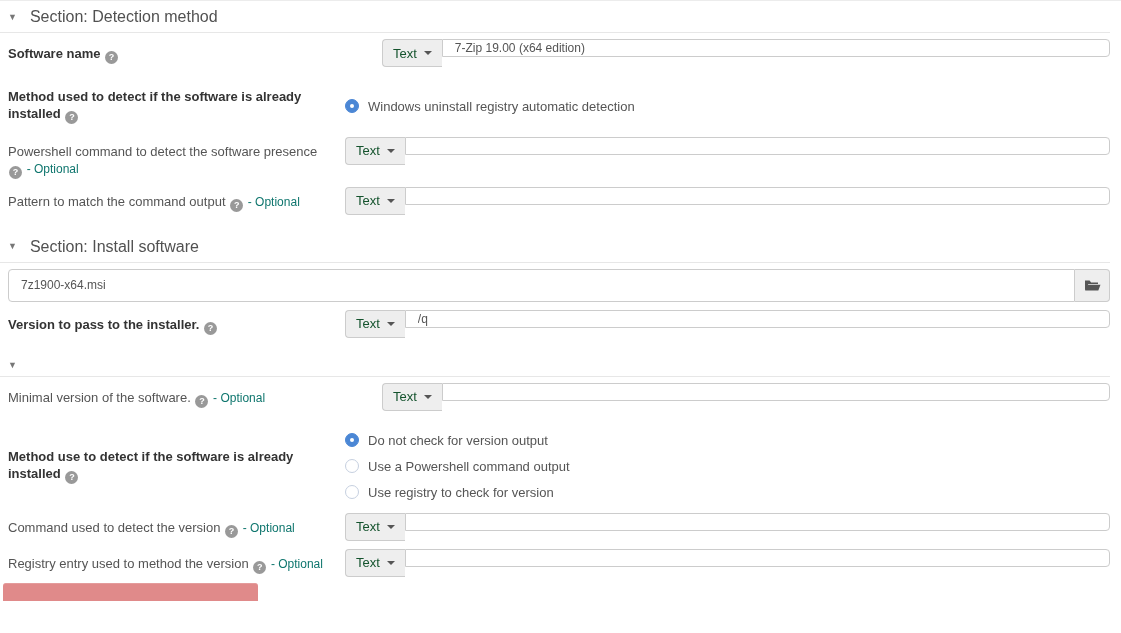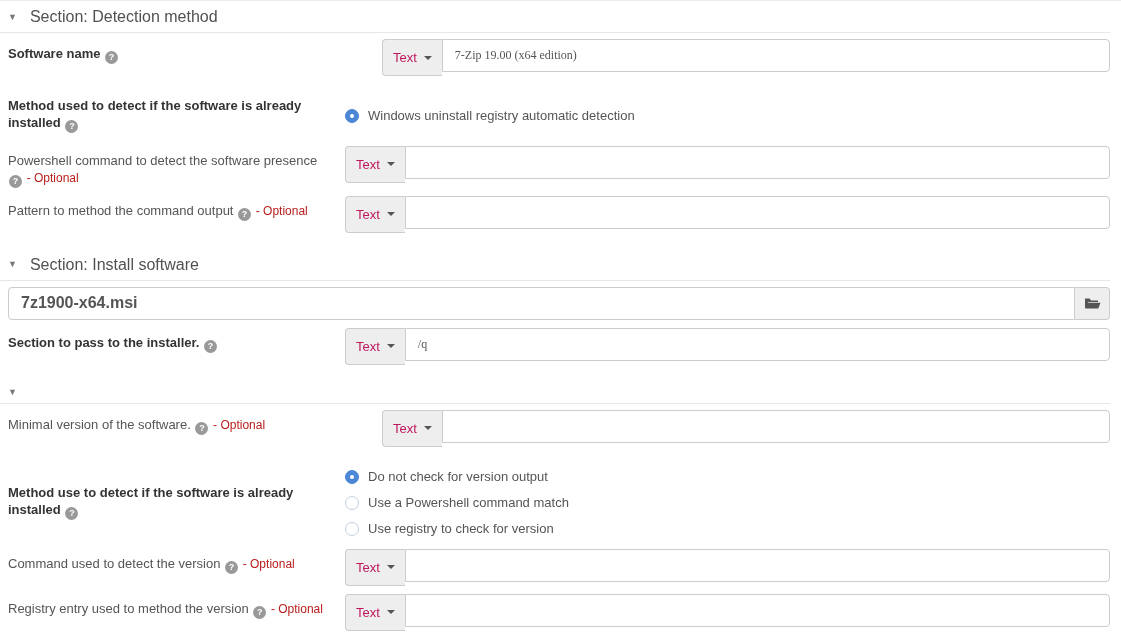--- a/index.html
+++ b/index.html
@@ -32,59 +32,59 @@
 
   
   .form-row{display:flex;margin:8px 11px 0 0;padding-left:8px;}
   .form-row.first{margin-top:6px;gap:37px;}
   .form-row.radio-row{margin-top:22px;margin-bottom:13px;align-items:center;}
   .label-col{
     flex:0 0 322px;margin-right:15px;line-height:1.3;color:#555;padding-top:7px;
   }
   .radio-row .label-col{padding-top:0;}
   .label-col.bold{font-weight:bold;color:#333;}
-  .optional-suffix{color:#b91c1c;font-size:12px;font-weight:normal;}
+  .optional-suffix{color:#0f766e;font-size:12px;font-weight:normal;}
   .help-icon{
     display:inline-block;width:13px;height:13px;border-radius:50%;
     background:var(--help-bg);color:#fff;font-size:9px;font-weight:bold;
     text-align:center;line-height:13px;vertical-align:-2px;margin:0 1px;
     cursor:pointer;
   }
 
   .control-col{flex:1;display:flex;min-width:0;}
   .input-group{display:flex;width:100%;}
   .type-selector{
-    display:flex;align-items:center;gap:7px;height:37px;padding:0 10px;
+    display:flex;align-items:center;gap:7px;height:28px;padding:0 10px;
     background:var(--addon-bg);border:1px solid var(--border);border-right:0;
-    border-radius:4px 0 0 4px;color:#be185d;font-size:13px;cursor:pointer;white-space:nowrap;
+    border-radius:4px 0 0 4px;color:#14532d;font-size:13px;cursor:pointer;white-space:nowrap;
   }
   .caret-down{
     width:0;height:0;border-left:4px solid transparent;border-right:4px solid transparent;
     border-top:4px solid #555;display:inline-block;
   }
   .text-input{
-    flex:1;height:33px;border:1px solid var(--border);border-radius:0 4px 4px 0;
-    padding:6px 12px;font-family:Liberation Serif, serif;
+    flex:1;height:18px;border:1px solid var(--border);border-radius:0 4px 4px 0;
+    padding:6px 12px;font-family:Liberation Sans, sans-serif;
     font-size:12px;color:#555;outline:none;min-width:0;
   }
   .file-input{
     flex:1;height:33px;border:1px solid var(--border);border-radius:4px 0 0 4px;
-    padding:6px 12px;font-family:"Liberation Sans",sans-serif;font-size:16px;color:#555;
-    outline:none;min-width:0;font-weight:bold;
+    padding:6px 12px;font-family:"Liberation Sans",sans-serif;font-size:12px;color:#555;
+    outline:none;min-width:0;
   }
   .file-btn{
     width:35px;height:33px;background:var(--addon-bg);border:1px solid var(--border);
     border-left:0;border-radius:0 4px 4px 0;display:flex;align-items:center;
     justify-content:center;cursor:pointer;
   }
   .file-btn svg{display:block;}
 
   
   .radio-group{display:flex;flex-direction:column;}
-  .radio-option{display:flex;align-items:flex-end;gap:9px;margin-bottom:11px;cursor:pointer;color:#555;}
+  .radio-option{display:flex;align-items:flex-start;gap:9px;margin-bottom:11px;cursor:pointer;color:#555;}
   .radio-option:last-child{margin-bottom:0;}
   .radio-circle{
     width:14px;height:14px;border-radius:50%;border:1px solid var(--radio-border);
     background:#fff;position:relative;flex:0 0 14px;
   }
   .radio-circle.selected{background:var(--radio-selected);border-color:var(--radio-selected);}
   .radio-circle.selected::after{
     content:"";position:absolute;left:4px;top:4px;width:4px;height:4px;
     border-radius:50%;background:#fff;
   }
@@ -152,21 +152,21 @@
           <span>Text</span>
           <span class="caret-down"></span>
         </div>
         <input class="text-input" type="text" value="" style="">
       </div>
     </div>
   </div>
 
   <div class="form-row">
     <div class="label-col">
-      <span>Pattern to method the command output</span>
+      <span>Pattern to match the command output</span>
       <span class="help-icon">?</span>
       <span class="optional-suffix">- Optional</span>
     </div>
     <div class="control-col">
       <div class="input-group">
         <div class="type-selector">
           <span>Text</span>
           <span class="caret-down"></span>
         </div>
         <input class="text-input" type="text" value="" style="">
@@ -192,21 +192,21 @@
             <path fill="#555" d="M1 12.5 V2.5 h4.6 l1.5 2 H14 v1.6 H4.3 L2.6 11z"></path>
             <path fill="#555" d="M3.4 6.8 h13.1 l-2.2 5.7 H1.3z"></path>
           </svg>
         </div>
       </div>
     </div>
   </div>
 
   <div class="form-row">
     <div class="label-col bold">
-      <span>Section to pass to the installer.</span>
+      <span>Version to pass to the installer.</span>
       <span class="help-icon">?</span>
       
     </div>
     <div class="control-col">
       <div class="input-group">
         <div class="type-selector">
           <span>Text</span>
           <span class="caret-down"></span>
         </div>
         <input class="text-input" type="text" value="/q" style="">
@@ -247,21 +247,21 @@
     </div>
     <div class="control-col">
       <div class="radio-group">
   <div class="radio-option">
     <span class="radio-circle selected"></span>
     <span>Do not check for version output</span>
   </div>
 
   <div class="radio-option">
     <span class="radio-circle"></span>
-    <span>Use a Powershell command match</span>
+    <span>Use a Powershell command output</span>
   </div>
 
   <div class="radio-option">
     <span class="radio-circle"></span>
     <span>Use registry to check for version</span>
   </div>
 </div>
     </div>
   </div>
 

